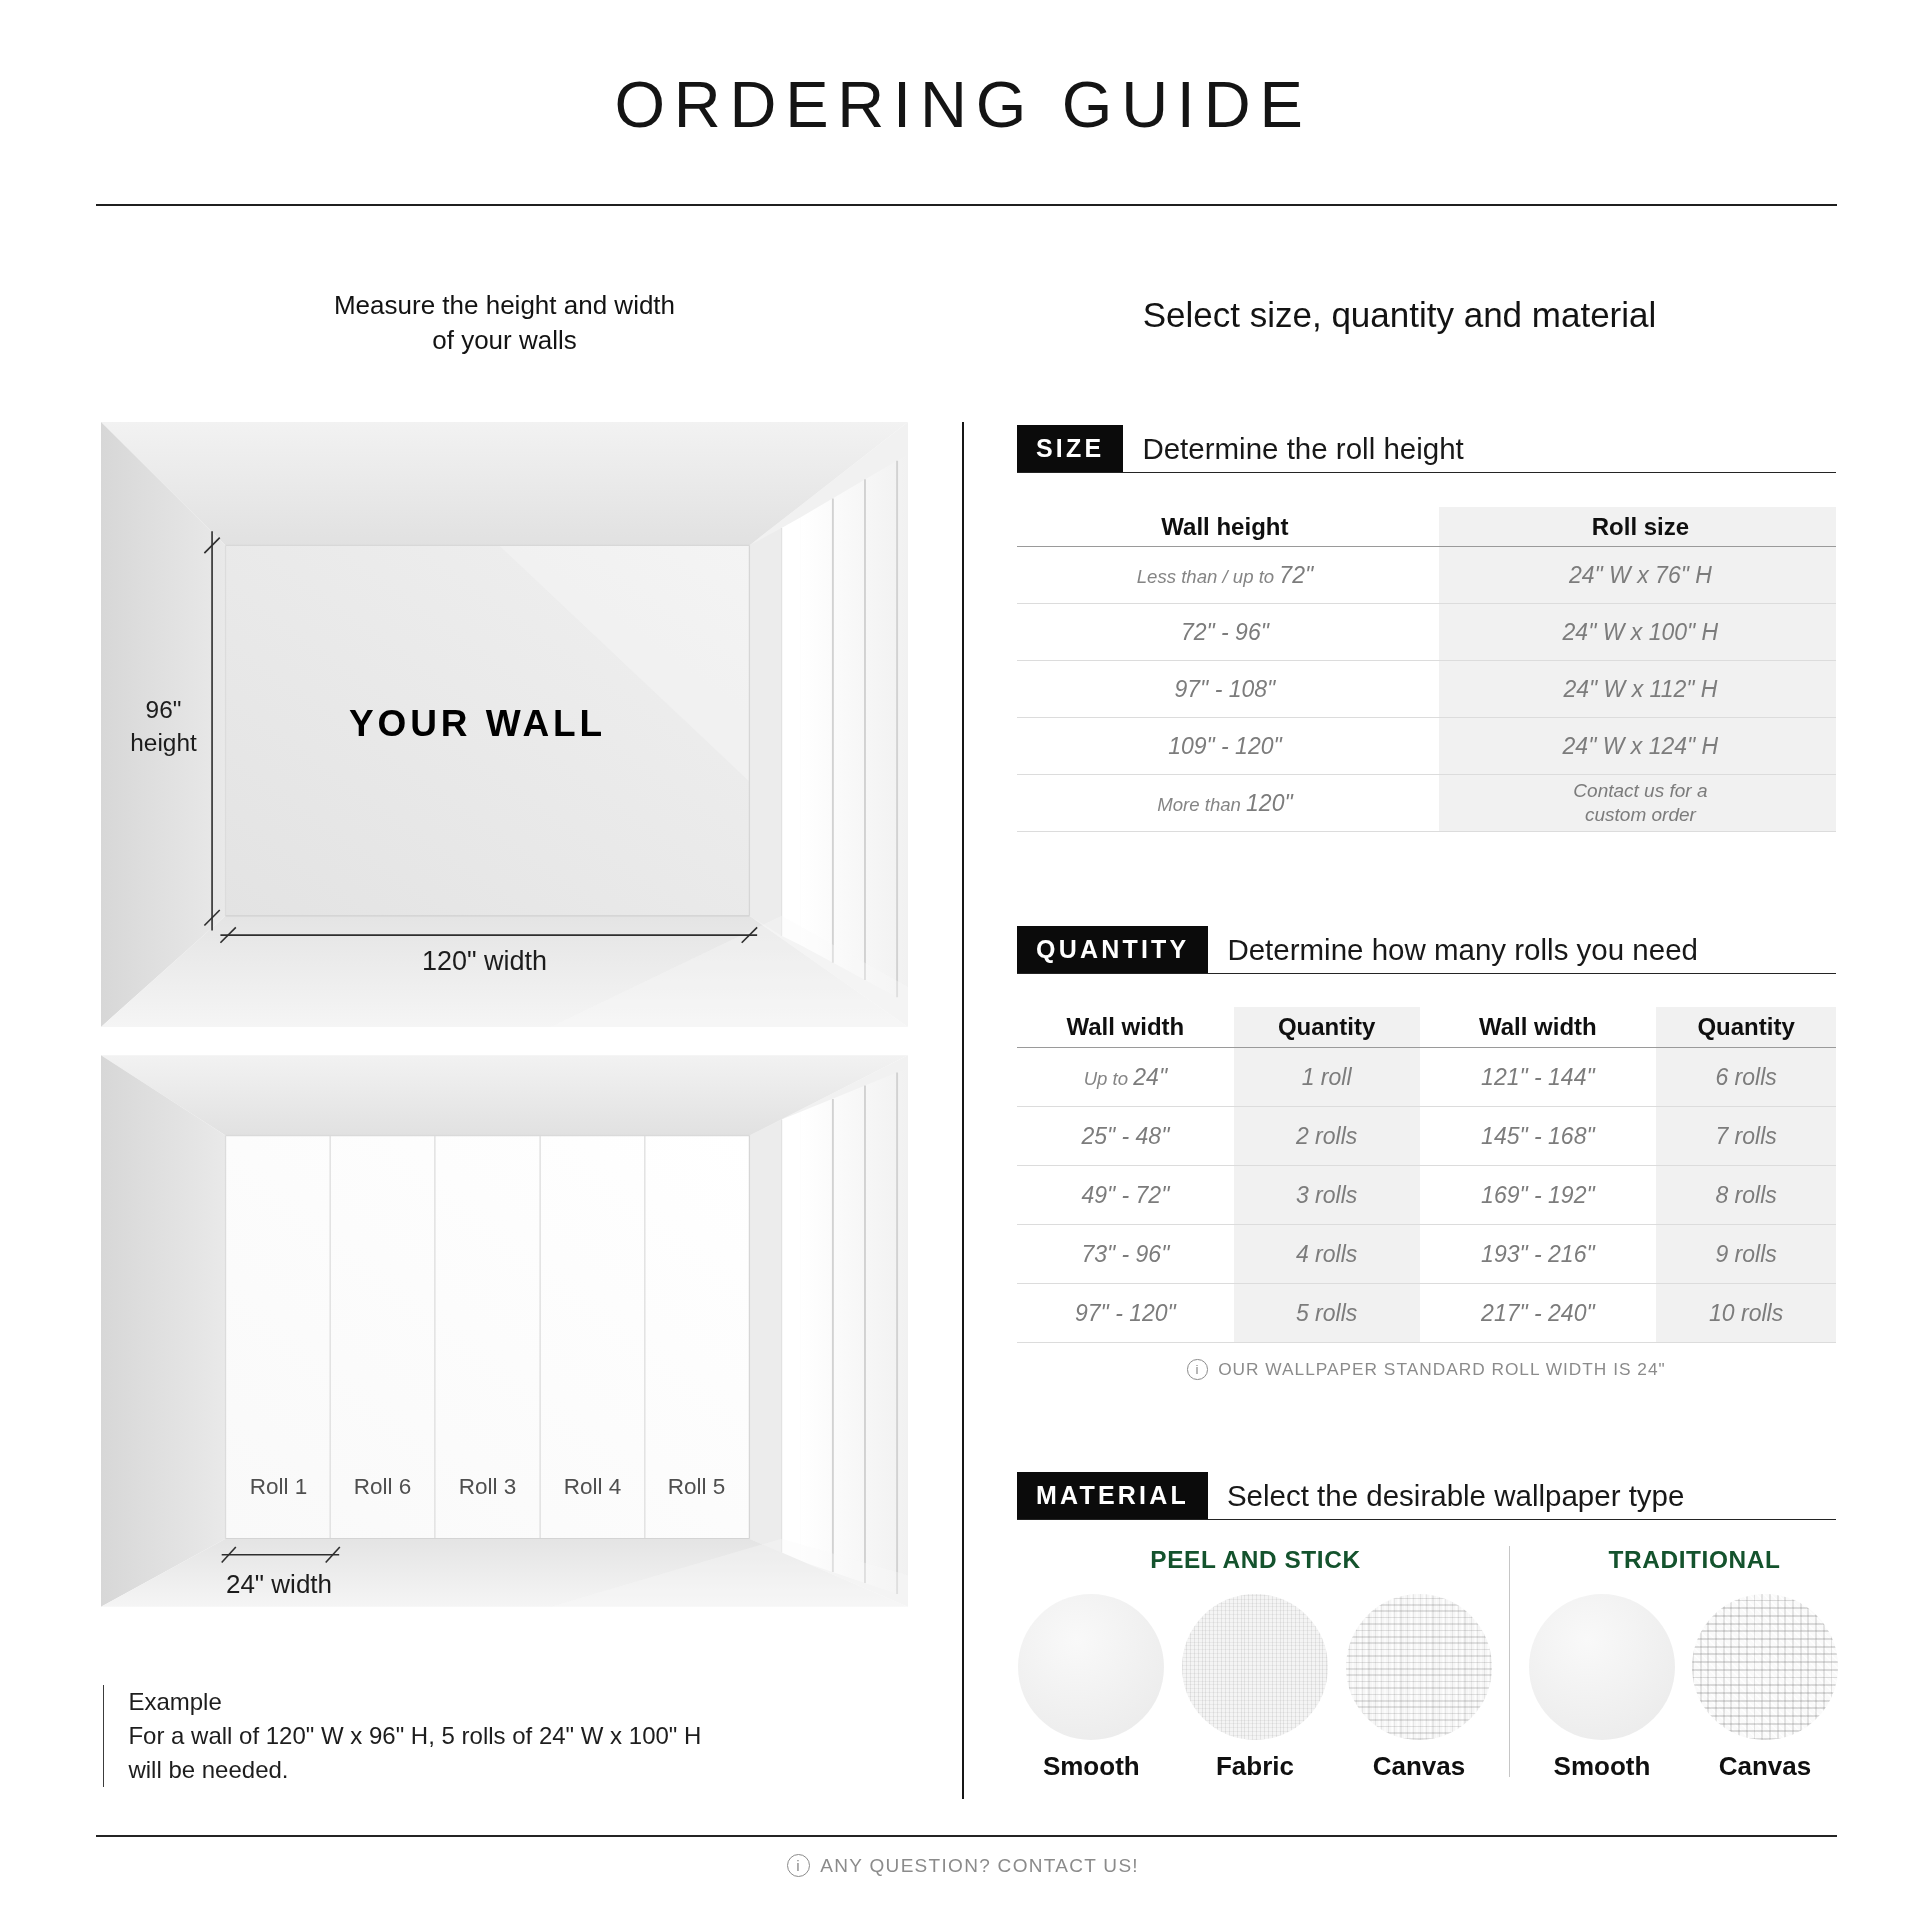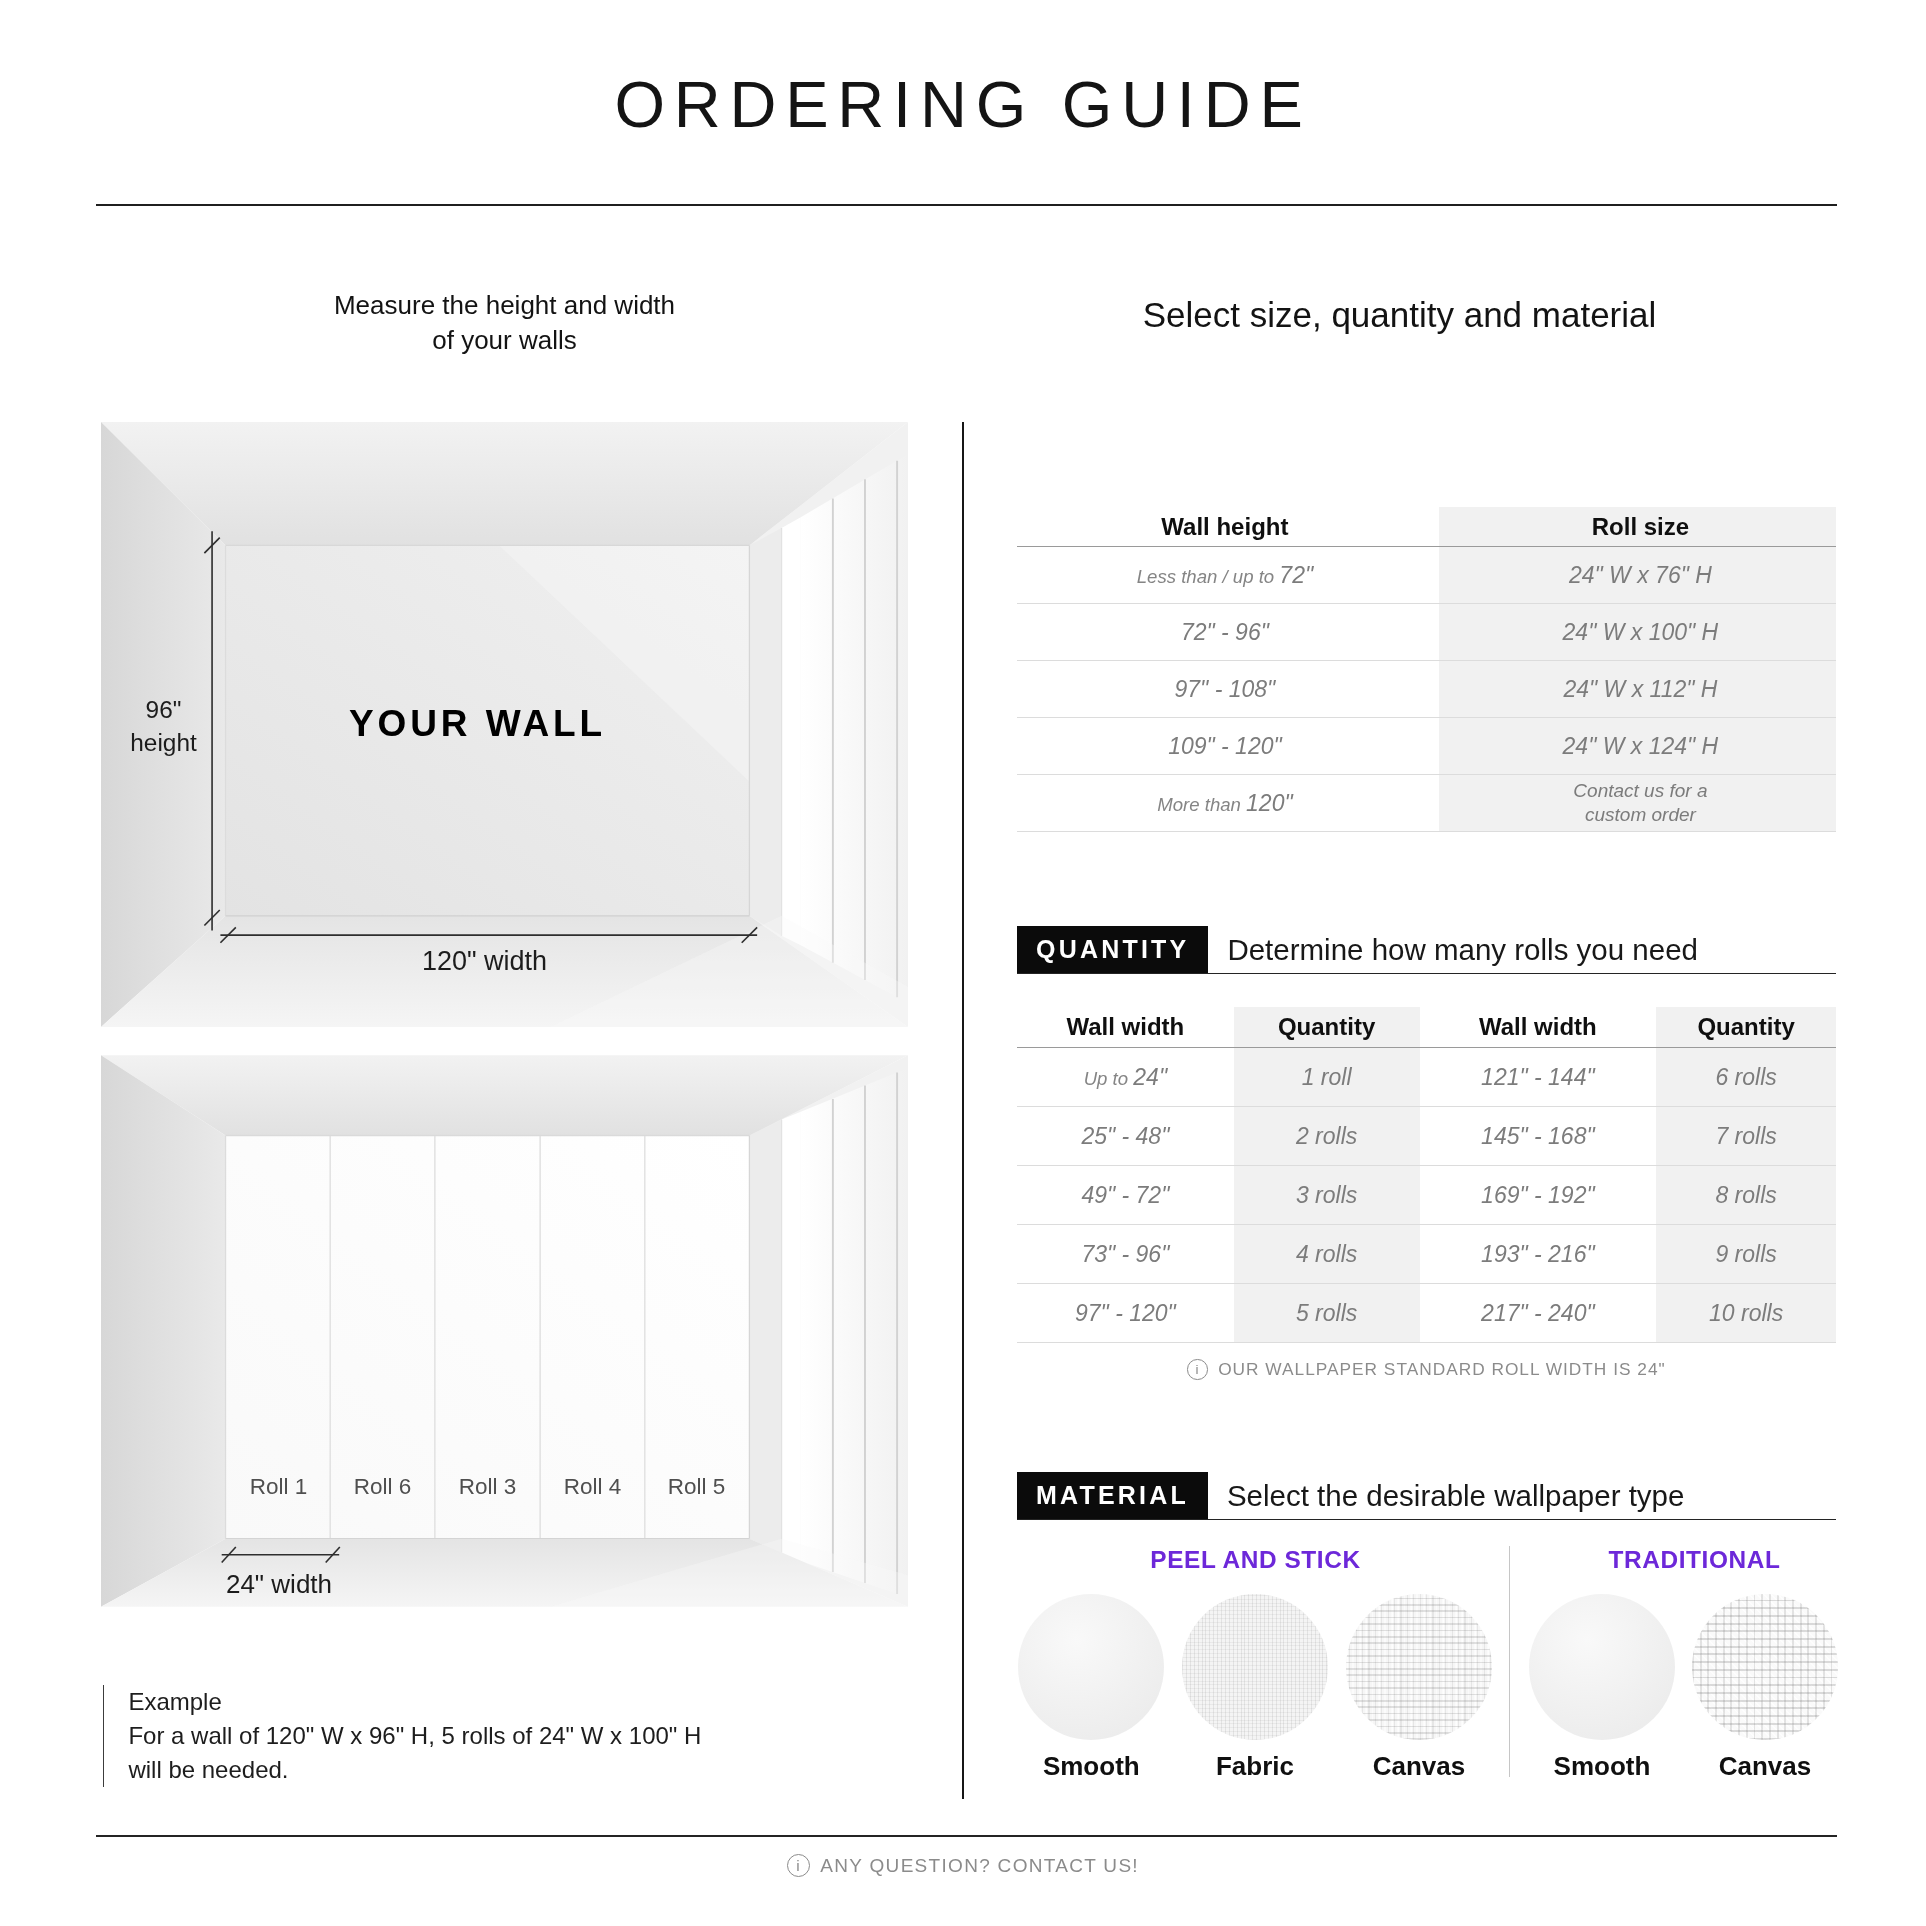--- a/index.html
+++ b/index.html
@@ -79,21 +79,21 @@
     border-radius:50%;align-items:center;justify-content:center;font-size:13.5px;
     color:#8b8b8b;flex:0 0 auto;box-sizing:border-box;}
   .footer-rule{position:absolute;left:96px;top:1835px;width:1741px;height:1.9px;background:#242424;}
   .footer{position:absolute;top:1854px;left:0;width:100%;display:flex;align-items:center;
     justify-content:center;gap:10.3px;color:#8b8b8b;font-size:19px;letter-spacing:1.3px;}
   .footer .info-icon{width:23px;height:23px;font-size:15.4px;}
 
   
   .mat-area{position:absolute;left:1017px;top:1538px;width:819px;height:263px;}
   .mat-group-title{position:absolute;top:7.7px;width:385px;text-align:center;
-    font-size:24.4px;font-weight:700;color:#6d28d9;letter-spacing:0.6px;}
+    font-size:24.4px;font-weight:700;color:#14532d;letter-spacing:0.6px;}
   #mat-title-1{left:46px;}
   #mat-title-2{left:485px;}
   .mat-divider{position:absolute;left:492px;top:7.7px;width:1.3px;height:231px;background:#c6c6c6;}
   .swatch{position:absolute;top:56px;width:146px;height:146px;border-radius:50%;}
   .sw-label{position:absolute;top:213px;width:146px;text-align:center;
     font-size:26px;font-weight:700;color:#101010;}
   .sw-smooth{background:radial-gradient(circle at 40% 32%,#f9f9f9 0%,#f0f0f0 55%,#e9e9e9 100%);}
   .sw-fabric{background-color:#f4f4f4;background-image:
     repeating-linear-gradient(90deg,rgba(120,120,120,.14) 0 1px,transparent 1px 3.9px),
     repeating-linear-gradient(0deg,rgba(140,140,140,.11) 0 1px,transparent 1px 3.9px);}
@@ -240,20 +240,24 @@
   <div class="example">
     <div>Example</div>
     <div class="preline">For a wall of 120" W x 96" H, 5 rolls of 24" W x 100" H
 will be needed.</div>
   </div>
 
   <div class="col-divider"></div>
 
   <div class="right-heading">Select size, quantity and material</div>
 
+  <div class="sec" id="sec-size">
+    <span class="badge">SIZE</span>
+    <span class="sec-title">Determine the roll height</span>
+  </div>
 
   <div class="tbl" id="size-table">
     <div class="stripe" style="left:422px;width:397px;"></div>
     <div class="trow head">
       <div class="cell hd sz-c1">Wall height</div>
       <div class="cell hd sz-c2">Roll size</div>
     </div>
     <div class="trow body">
       <div class="cell val sz-c1"><span class="small-prefix">Less than / up to </span><span>72"</span></div>
       <div class="cell val sz-c2">24" W x 76" H</div>

